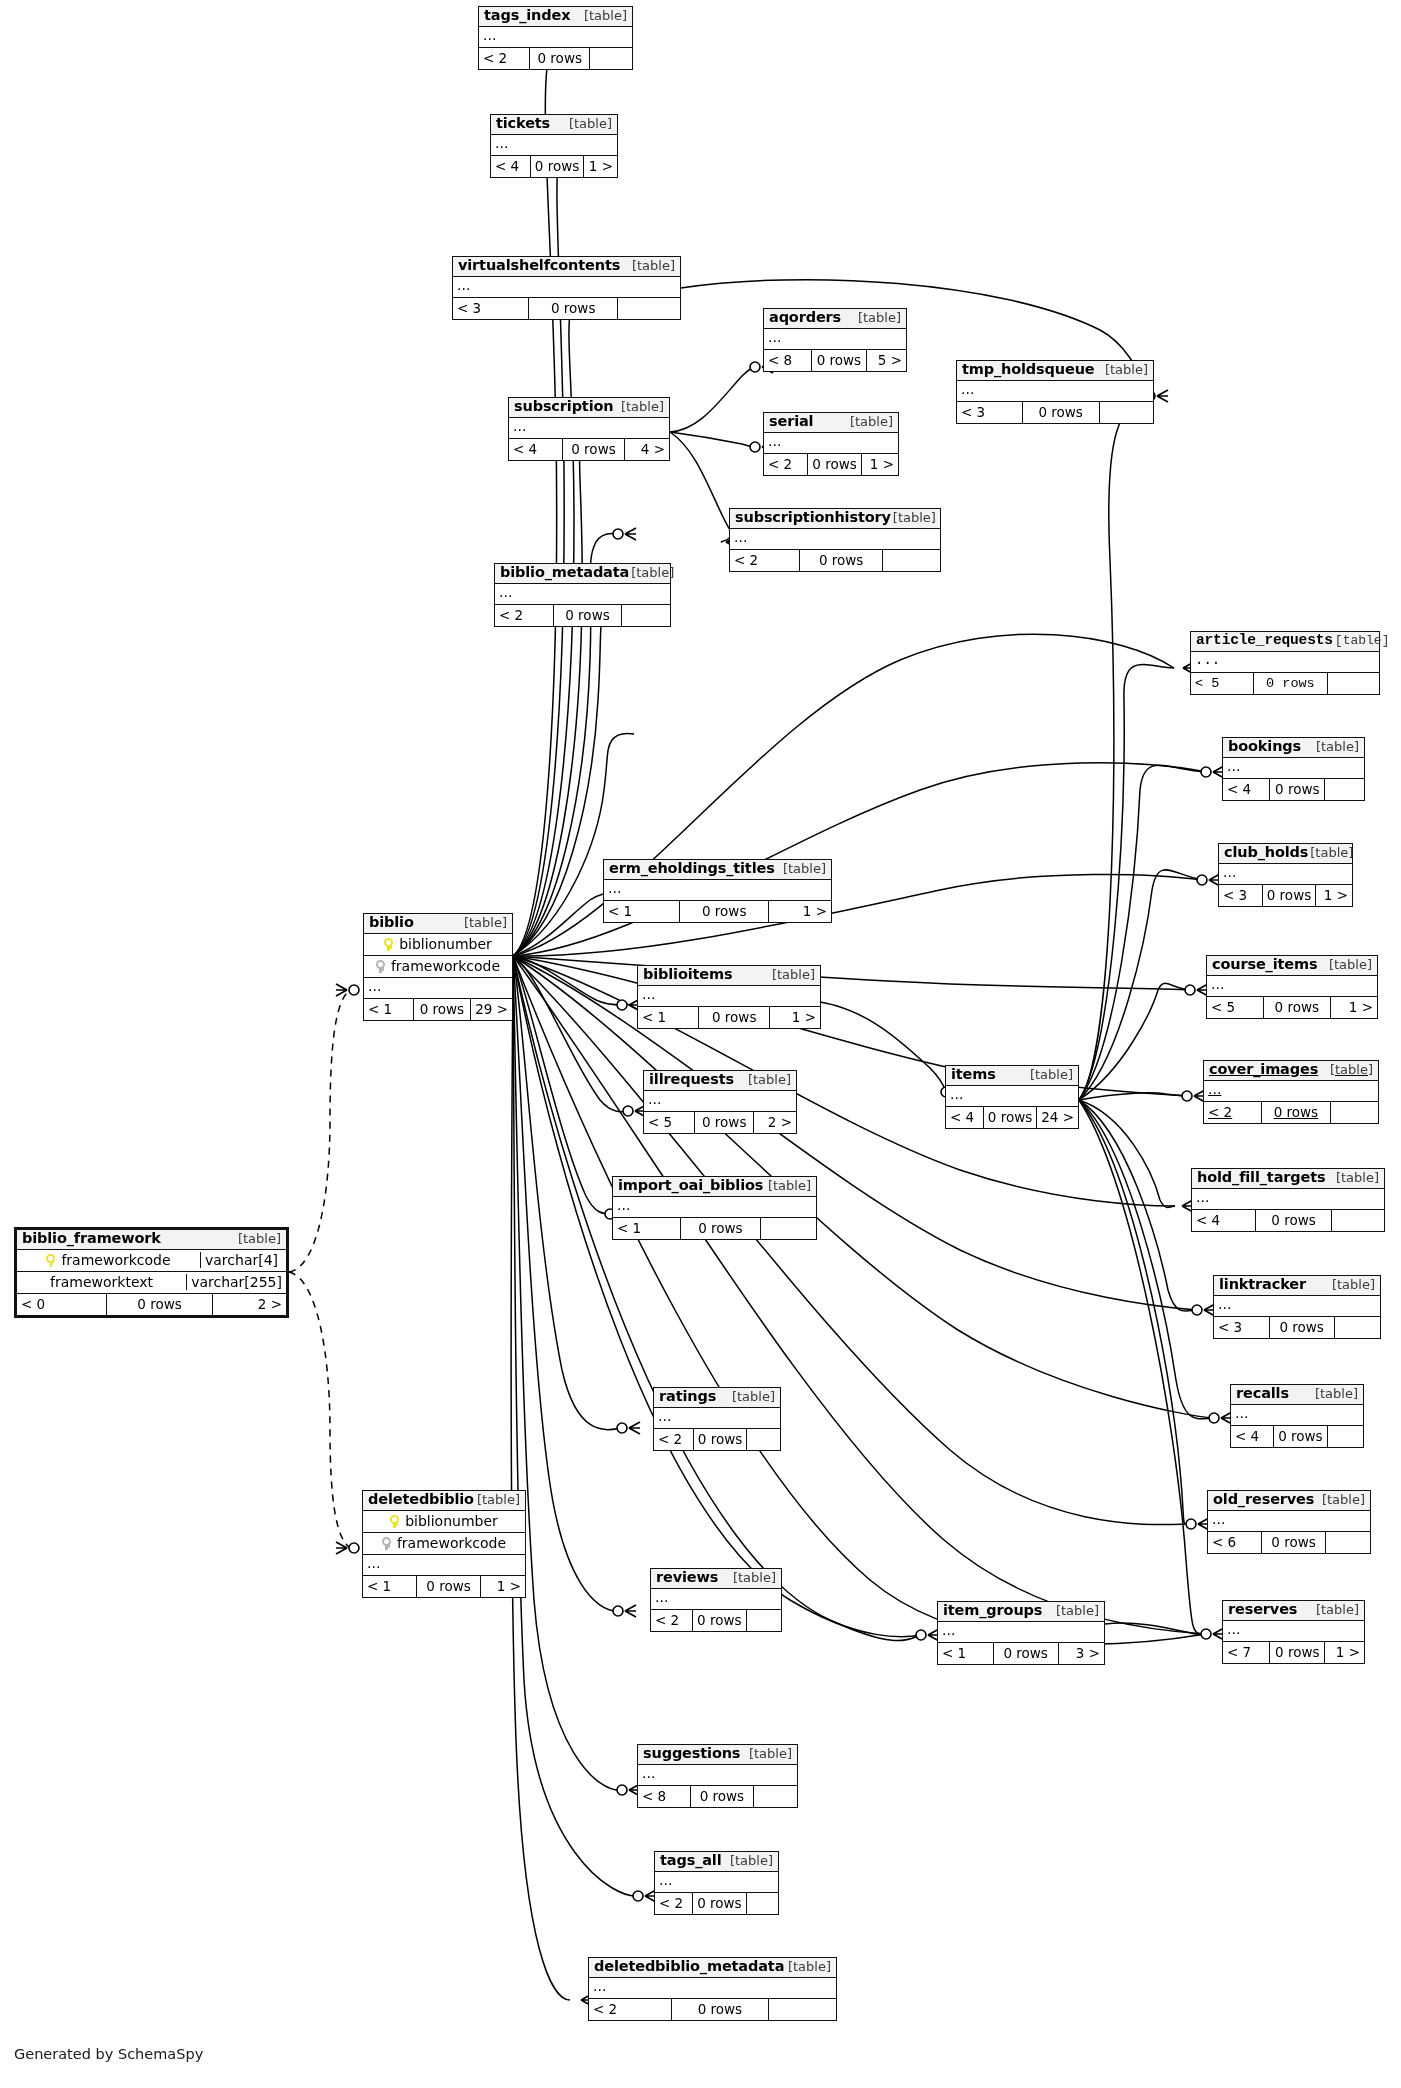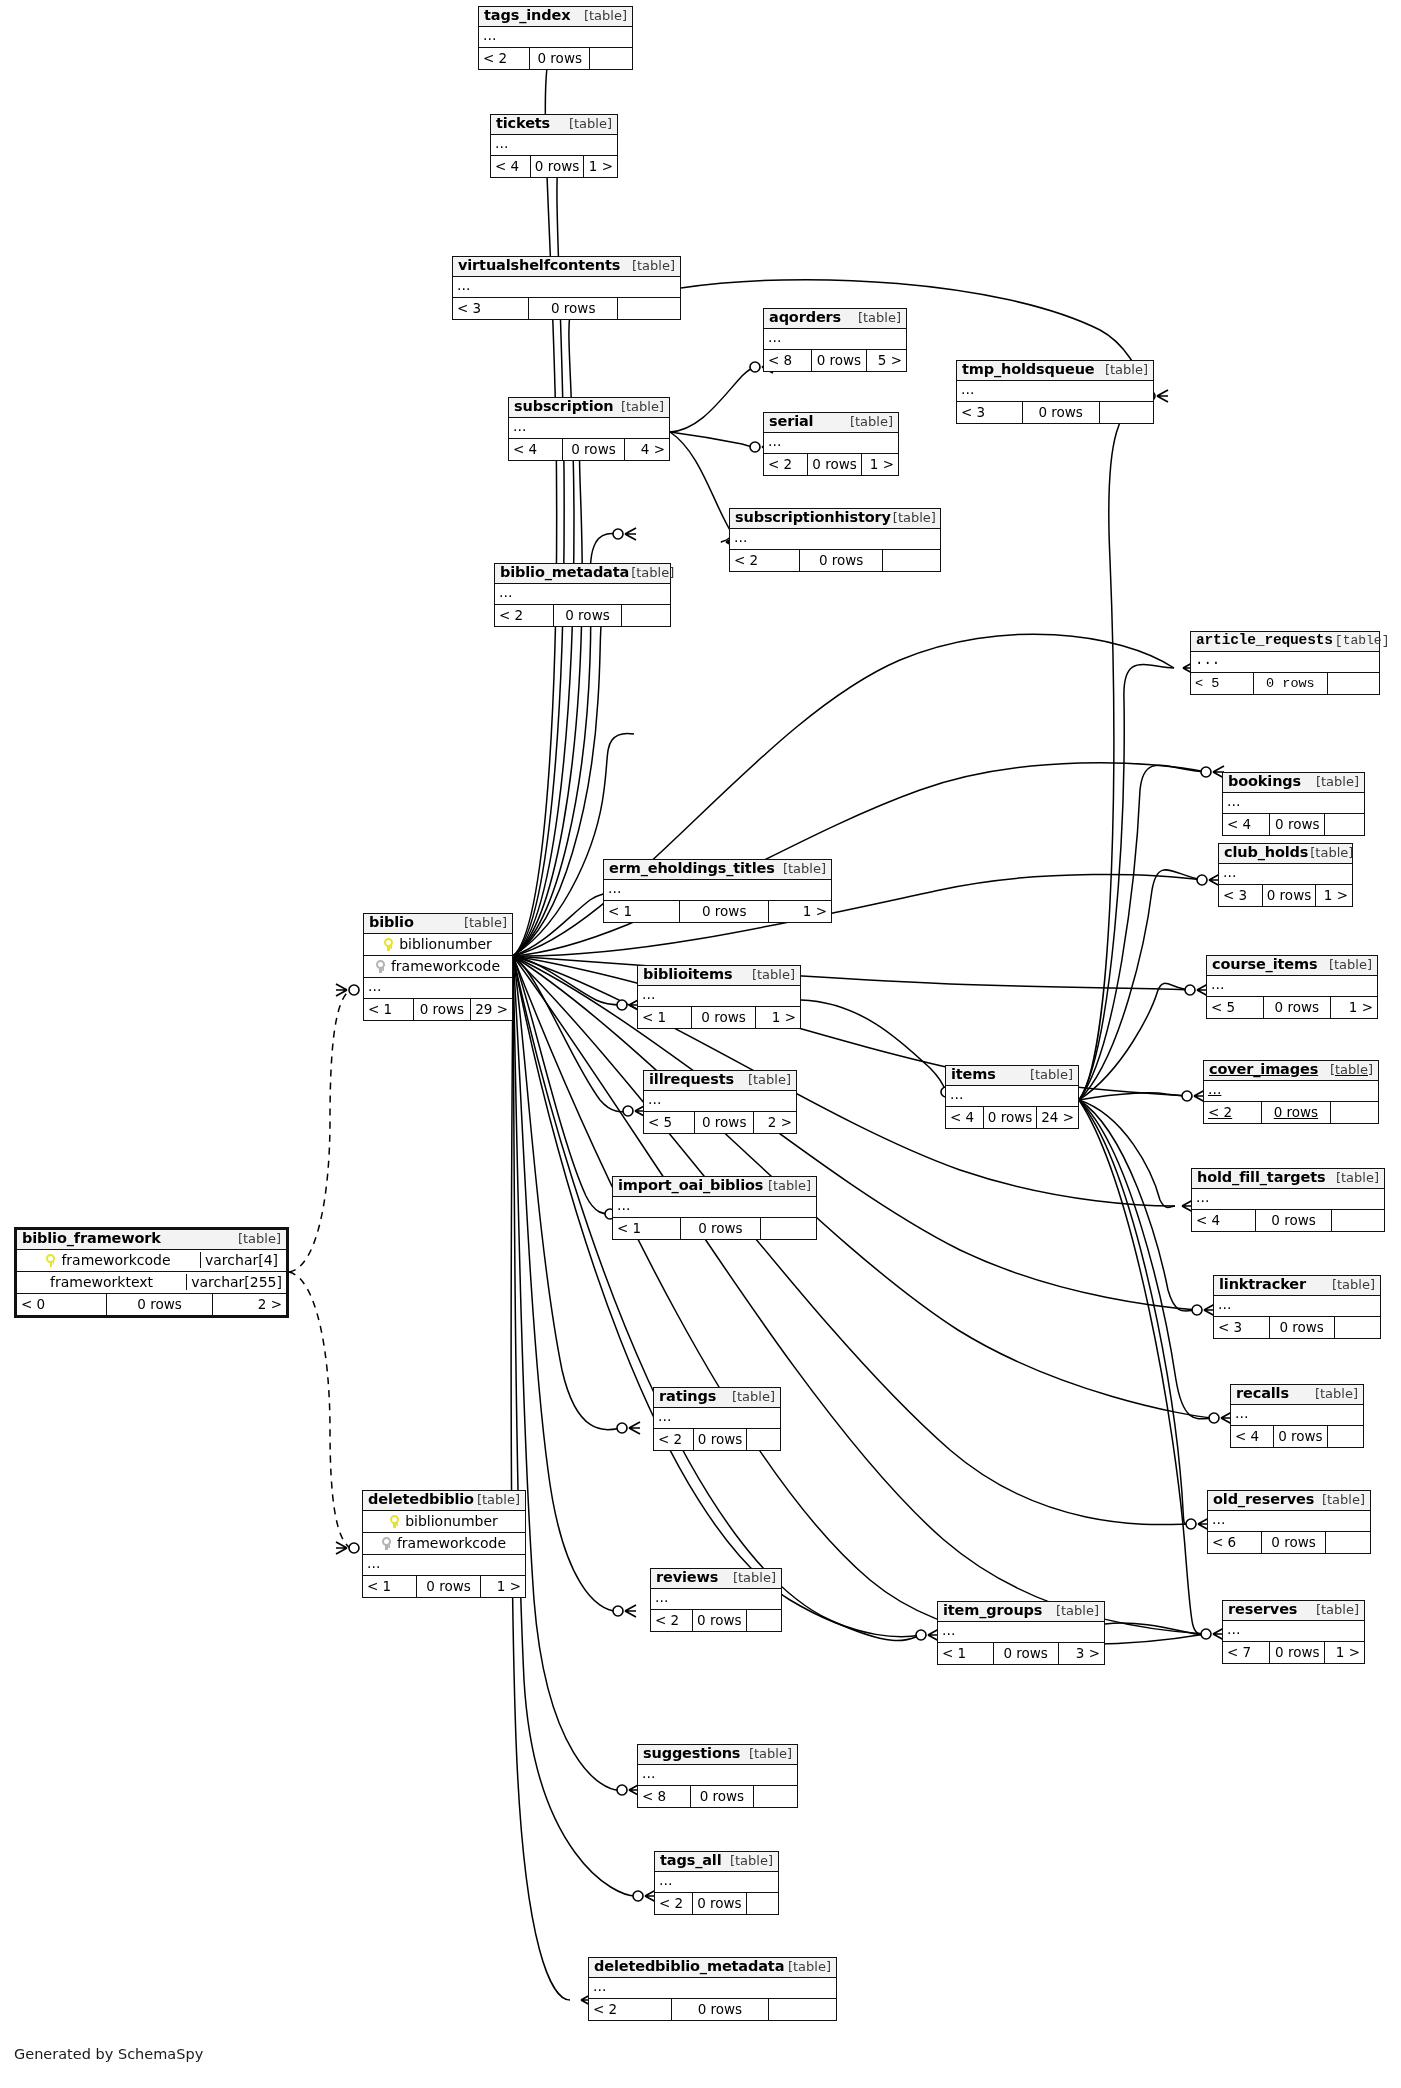--- a/index.html
+++ b/index.html
@@ -395,21 +395,21 @@
           <span class="tn-name">article_requests</span>
           <span class="tn-kind">[table]</span>
         </div>
         <div class="tn-ellipsis">...</div>
         <div class="tn-foot">
           <div class="f-left" style="flex: 1 1 0px;">&lt; 5</div>
           <div class="f-mid" style="flex: 1.2 1 0px;">0 rows</div>
           <div class="f-right" style="flex: 0.8 1 0px;"></div>
         </div>
       </div>
-      <div class="table-node" style="left: 1222px; top: 737px; width: 143px; margin-top: 35px;">
+      <div class="table-node" style="left: 1222px; top: 737px; width: 143px;">
         <div class="tn-title">
           <span class="tn-name">bookings</span>
           <span class="tn-kind">[table]</span>
         </div>
         <div class="tn-ellipsis">...</div>
         <div class="tn-foot">
           <div class="f-left" style="flex: 1 1 0px;">&lt; 4</div>
           <div class="f-mid" style="flex: 1.2 1 0px;">0 rows</div>
           <div class="f-right" style="flex: 0.8 1 0px;"></div>
         </div>
@@ -467,21 +467,21 @@
             <span>frameworkcode</span>
           </div>
         </div>
         <div class="tn-ellipsis">...</div>
         <div class="tn-foot">
           <div class="f-left" style="flex: 1 1 0px;">&lt; 1</div>
           <div class="f-mid" style="flex: 1.2 1 0px;">0 rows</div>
           <div class="f-right" style="flex: 0.8 1 0px;">29 &gt;</div>
         </div>
       </div>
-      <div class="table-node" style="left: 637px; top: 965px; width: 164px;">
+      <div class="table-node" style="left: 637px; top: 965px; width: 184px;">
         <div class="tn-title">
           <span class="tn-name">biblioitems</span>
           <span class="tn-kind">[table]</span>
         </div>
         <div class="tn-ellipsis">...</div>
         <div class="tn-foot">
           <div class="f-left" style="flex: 1 1 0px;">&lt; 1</div>
           <div class="f-mid" style="flex: 1.2 1 0px;">0 rows</div>
           <div class="f-right" style="flex: 0.8 1 0px;">1 &gt;</div>
         </div>

